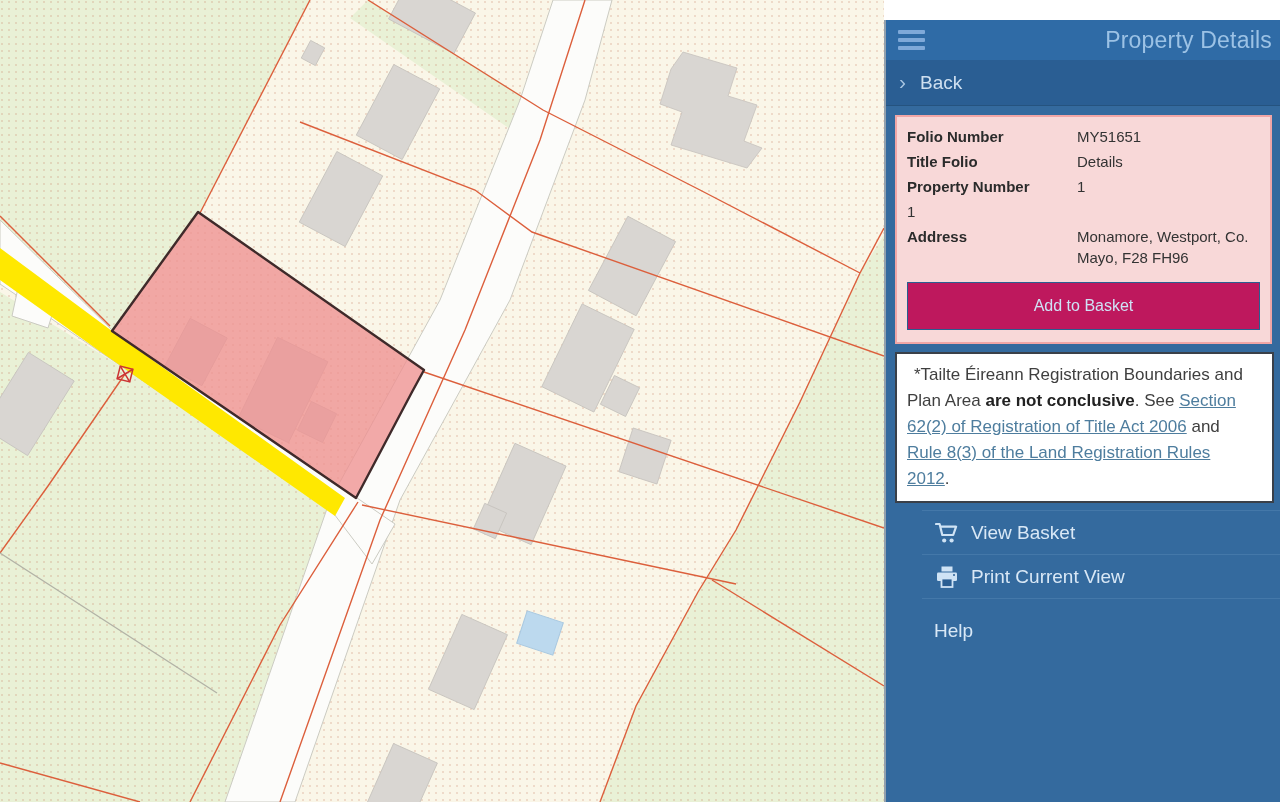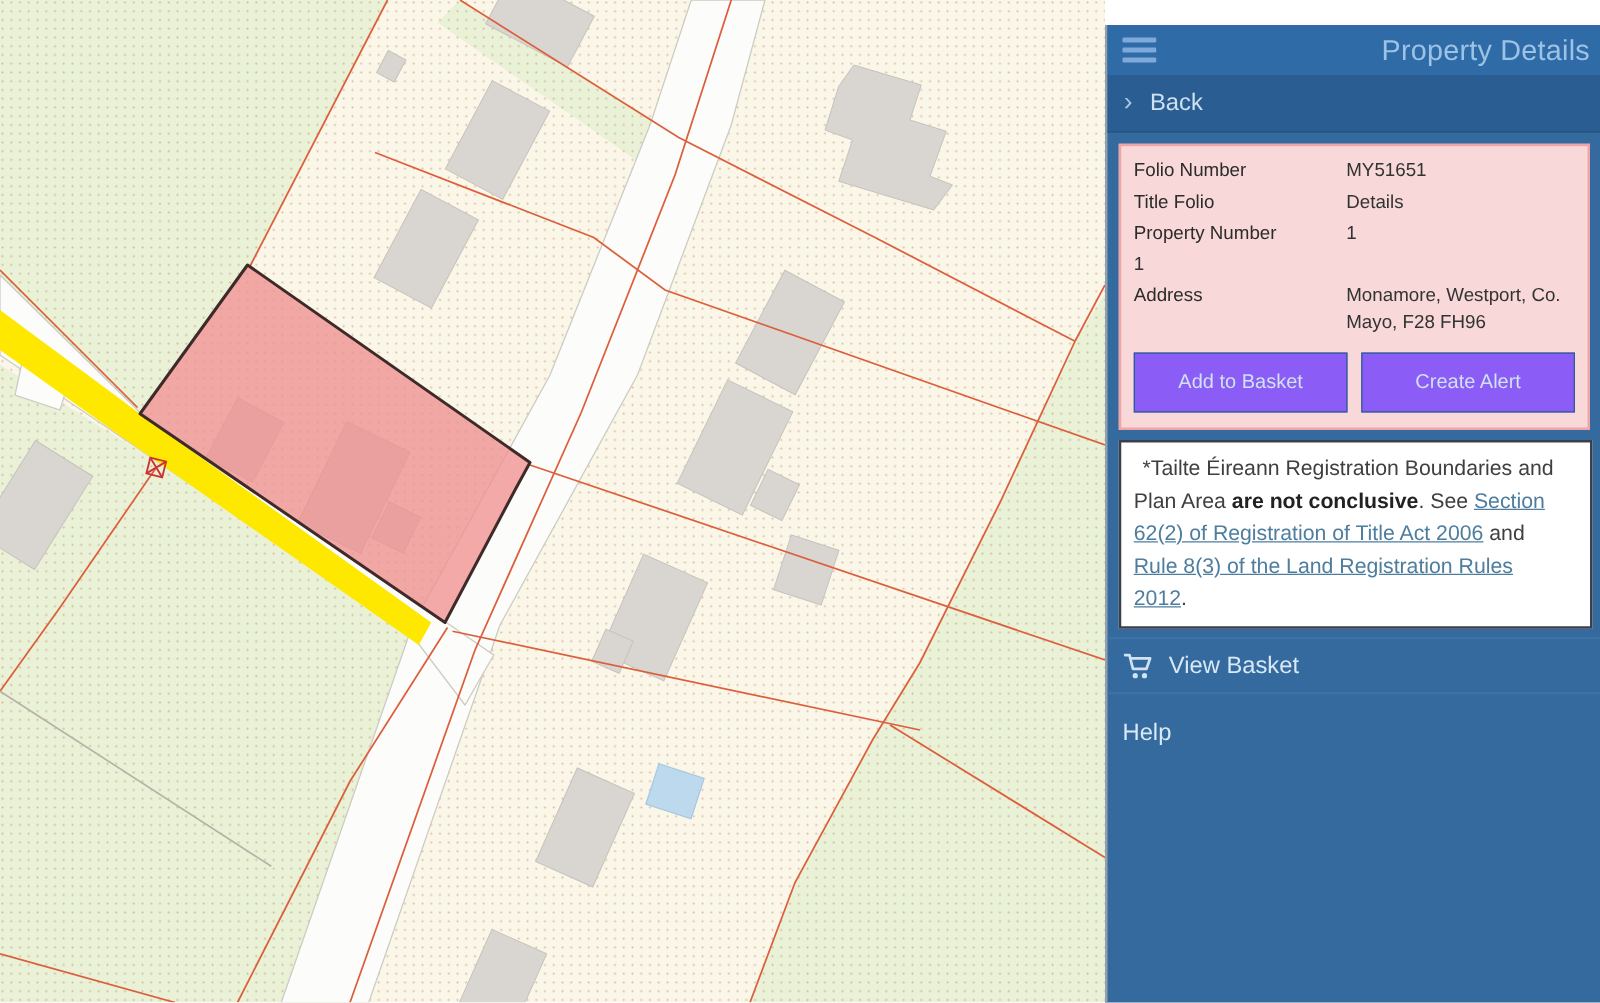--- a/index.html
+++ b/index.html
@@ -16,29 +16,29 @@
   .panel-header { height:40px; background:#2f6ba6; display:flex; align-items:center; padding:0 8px 0 12px; flex:0 0 40px; }
   .hamburger { width:27px; display:flex; flex-direction:column; gap:4px; cursor:pointer; }
   .hamburger span { display:block; height:4px; background:#7fa9d9; border-radius:1px; }
   .panel-title { margin-left:auto; font-size:23px; color:#9cc2e5; letter-spacing:0.2px; white-space:nowrap; }
 
   .back-row { height:46px; background:#2a5e93; border-bottom:1px solid #25537f; color:#cfe0f0; display:flex; align-items:center; padding-left:13px; font-size:19px; cursor:pointer; flex:0 0 46px; }
   .back-row .chev { font-size:21px; color:#a9c6e2; margin-right:14px; line-height:1; margin-top:-3px; }
 
   .details-card { margin:9px 8px 0 9px; background:#f8d8d8; border:2px solid #f0a6a6; padding-top:9px; }
   .detail-row { display:grid; grid-template-columns:170px 1fr; padding:0 10px; font-size:15px; line-height:21px; color:#333; margin-bottom:4px; }
-  .detail-row .lbl { font-weight:normal; color:#2b2b2b; }
+  .detail-row .lbl { font-weight:bold; color:#2b2b2b; }
   .btn-row { display:flex; gap:11px; padding:10px 10px 12px 10px; }
-  .btn-row button { flex:1; height:48px; background:#8b5cf6; border:1px solid #295e90; color:#cfe2f5; font-size:16px; font-family:"Liberation Sans", sans-serif; cursor:pointer; }
+  .btn-row button { flex:1; height:48px; background:#be185d; border:1px solid #295e90; color:#cfe2f5; font-size:16px; font-family:"Liberation Sans", sans-serif; cursor:pointer; }
 
   .disclaimer { margin:8px 6px 0 9px; background:#ffffff; border:2px solid #3a4049; padding:8px 25px 9px 10px; font-size:17px; line-height:26px; color:#3f3f3f; text-indent:7px; }
   .disclaimer strong { color:#222; }
   .disclaimer a { color:#4e7d9e; text-decoration:underline; cursor:pointer; }
 
-  .menu { margin-top:7px; }
+  .menu { margin-top:7px;padding-left:36px; }
   .menu-item { height:44px; display:flex; align-items:center; padding-left:13px; color:#d9e8f6; font-size:19px; border-top:1px solid #4478a9; cursor:pointer; }
   .menu-item .mi-icon { width:24px; height:22px; margin-right:12px; flex:0 0 24px; }
   .menu-item.no-icon { padding-left:12px;align-items:flex-end; }
 </style>
 </head>
 <body>
 
 <div class="map-wrap">
   <svg width="884" height="802" viewBox="0 0 884 802" xmlns="http://www.w3.org/2000/svg">
     <defs>
@@ -148,33 +148,41 @@
     </div>
     <div class="detail-row">
       <span class="val">1</span>
     </div>
     <div class="detail-row">
       <span class="lbl">Address</span>
       <span class="val">Monamore, Westport, Co. Mayo, F28 FH96</span>
     </div>
     <div class="btn-row">
       <button>Add to Basket</button>
-      <button>Create Alert</button>
     </div>
   </div>
 
   <div class="disclaimer"><span>*Tailte Éireann Registration Boundaries and Plan Area </span><strong>are not conclusive</strong><span>. See </span><a>Section 62(2) of Registration of Title Act 2006</a><span> and </span><a>Rule 8(3) of the Land Registration Rules 2012</a><span>.</span></div>
 
   <div class="menu">
     <div class="menu-item">
       <svg class="mi-icon" viewBox="0 0 24 22" xmlns="http://www.w3.org/2000/svg">
         <path d="M1 2h3.6l2.7 11h10.9l2.9-8.3H6.2" fill="none" stroke="#cfe3f5" stroke-width="2.2" stroke-linejoin="round" stroke-linecap="round"></path>
         <circle cx="9.2" cy="18.5" r="2.1" fill="#cfe3f5"></circle>
         <circle cx="16.6" cy="18.5" r="2.1" fill="#cfe3f5"></circle>
       </svg>
       <span>View Basket</span>
     </div>
+    <div class="menu-item">
+      <svg class="mi-icon" viewBox="0 0 22 22" xmlns="http://www.w3.org/2000/svg">
+        <rect x="5.5" y="0.5" width="11" height="5" fill="#cfe3f5"></rect>
+        <rect x="1" y="6.5" width="20" height="8.5" rx="1.2" fill="#cfe3f5"></rect>
+        <rect x="5.5" y="12.5" width="11" height="8.5" fill="#2a5e93" stroke="#cfe3f5" stroke-width="1.8"></rect>
+        <circle cx="18" cy="9" r="1" fill="#2a5e93"></circle>
+      </svg>
+      <span>Print Current View</span>
+    </div>
     <div class="menu-item no-icon">
       <span>Help</span>
     </div>
   </div>
 
 </div>
 
 </body></html>

